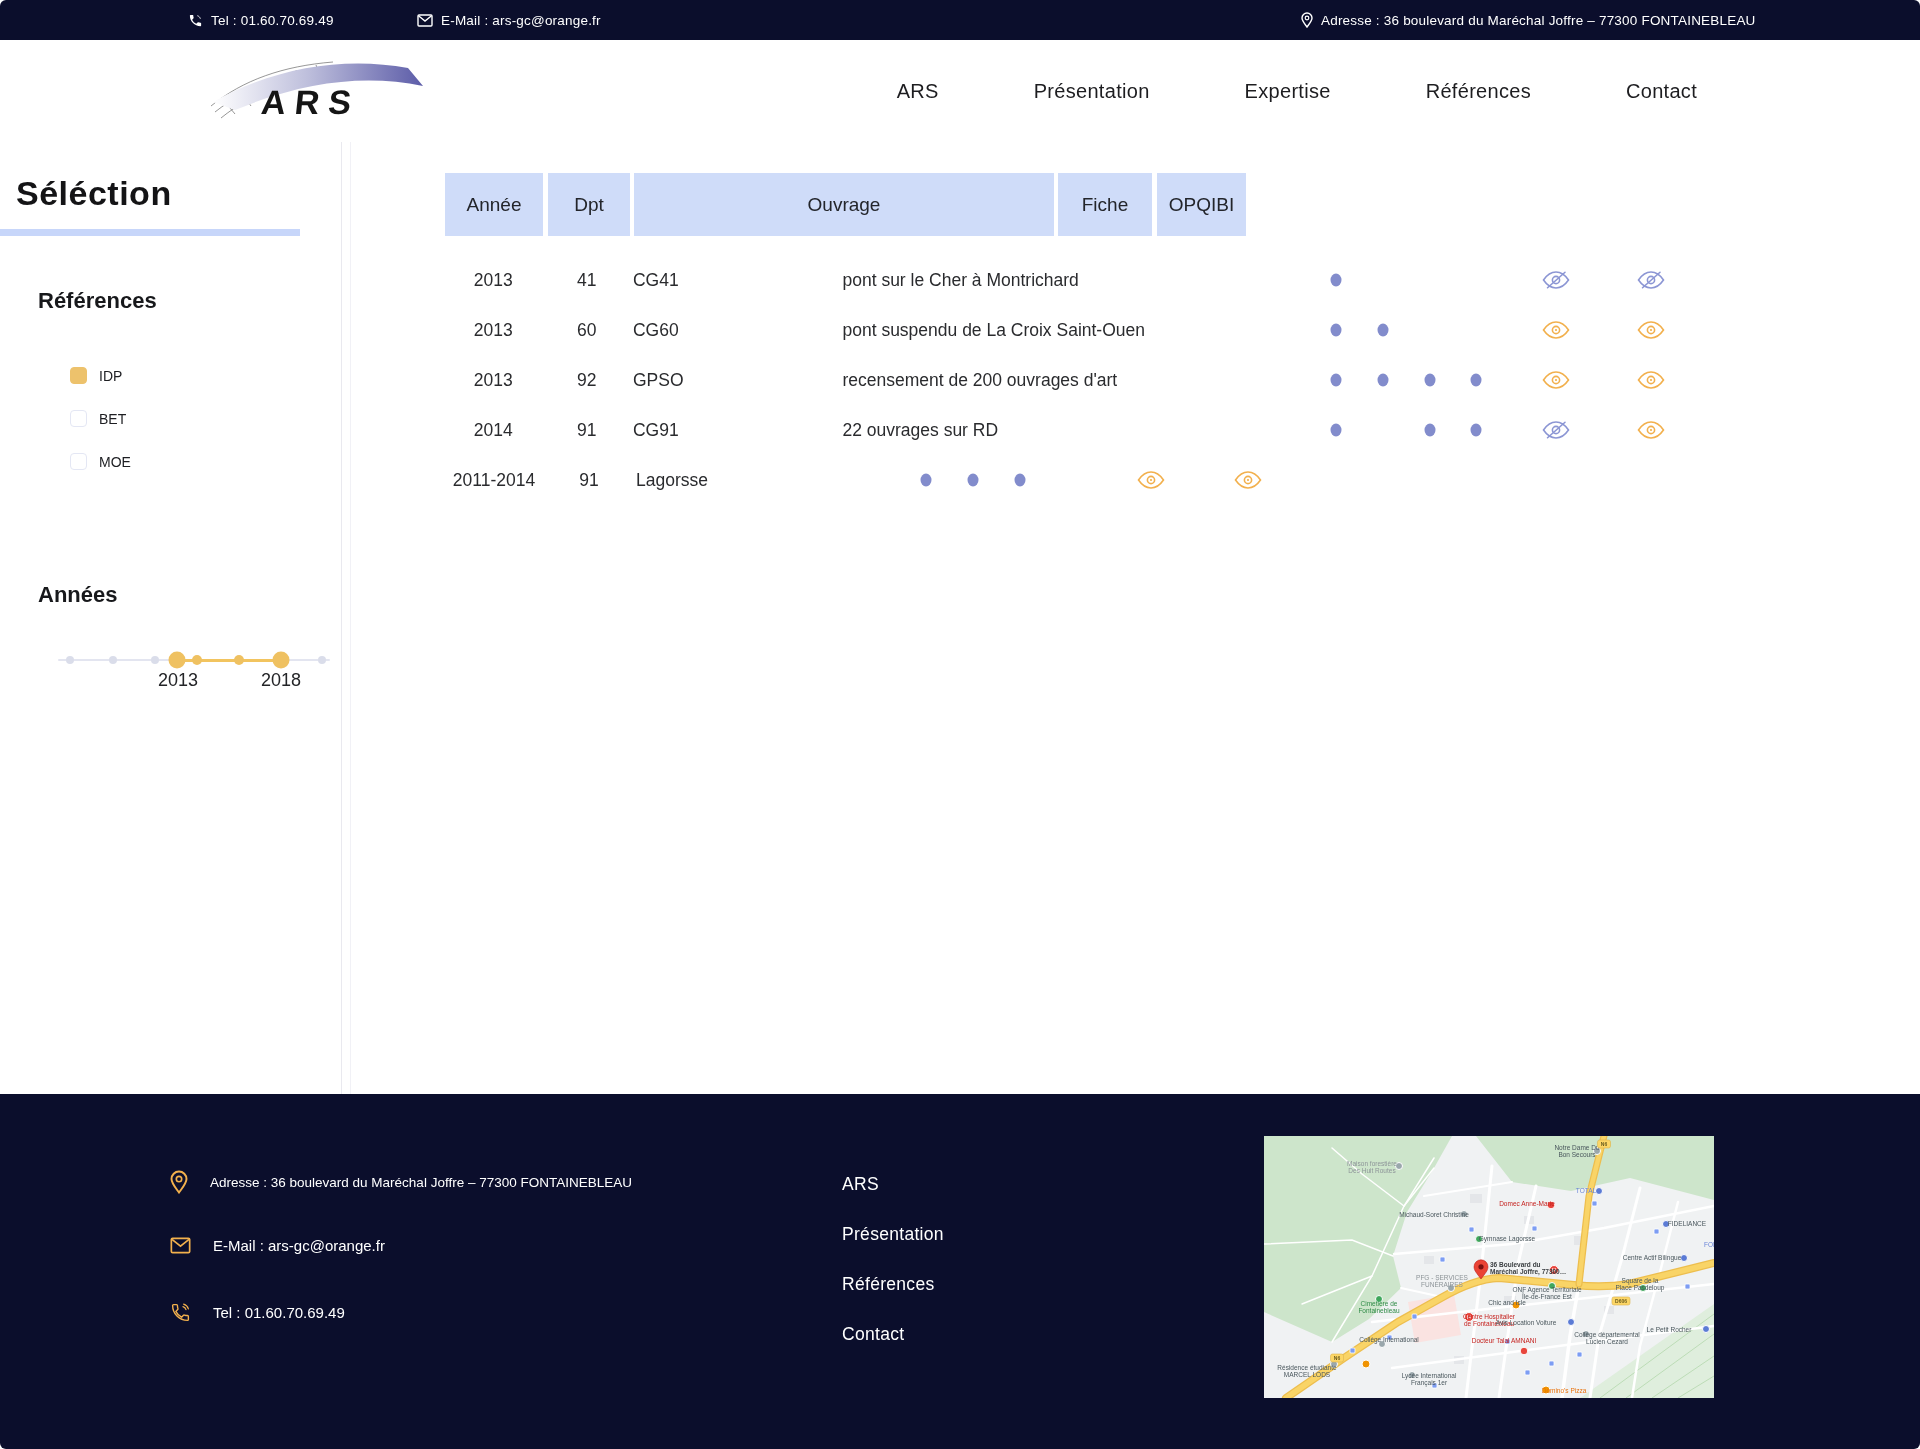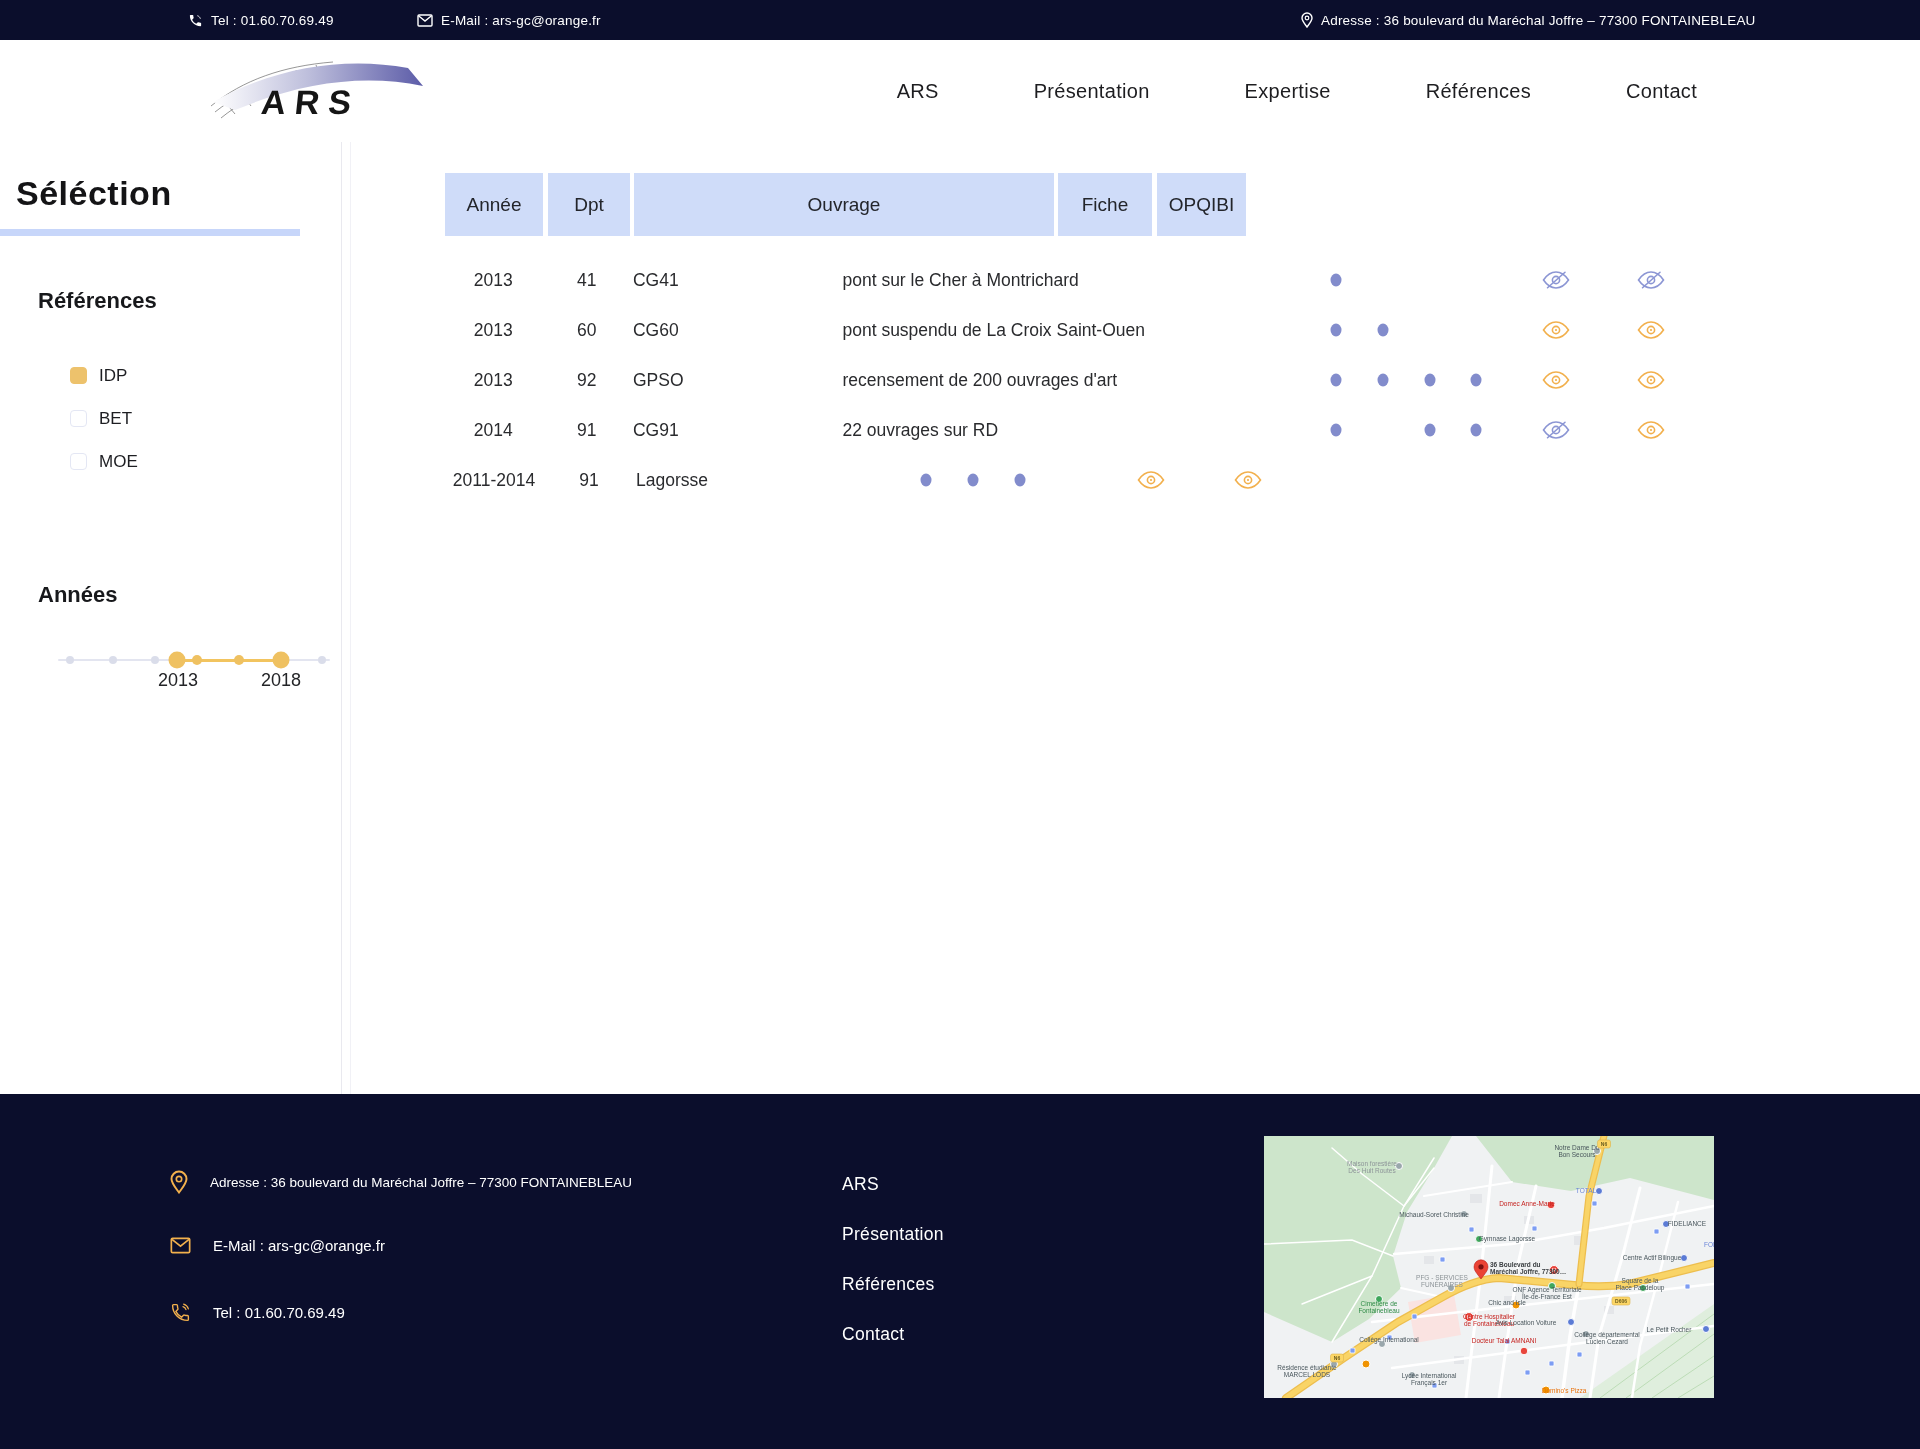--- a/index.html
+++ b/index.html
@@ -1,17 +1,17 @@
 <!DOCTYPE html>
 <html><head>
 <meta charset="utf-8">
 <style>
   html,body{margin:0;padding:0;background:#fff;}
   .page{position:relative;width:1920px;height:1449px;background:#fff;overflow:hidden;
-        font-family:"Liberation Sans","DejaVu Sans",sans-serif;color:#222;}
+        font-family:"Liberation Sans","DejaVu Sans",sans-serif;color:#222;border-radius:6px;}
   
   .topbar{position:absolute;left:0;top:0;width:1920px;height:40px;background:#0B0E2C;}
   .tb-item{position:absolute;top:0;height:40px;display:flex;align-items:center;gap:8px;
            color:#fff;font-size:13.5px;letter-spacing:.2px;}
   .tb-tel{left:188px;} .tb-mail{left:417px;} .tb-addr{left:1301px;}
   .tb-item svg{display:block;}
   
   .header{position:absolute;left:0;top:40px;width:1920px;height:102px;background:#fff;}
   .logo{position:absolute;left:203px;top:10px;width:232px;height:82px;cursor:pointer;}
   .nav{position:absolute;right:223px;top:0;height:102px;display:flex;align-items:center;column-gap:95px;}
@@ -21,21 +21,21 @@
   .content-divider2{position:absolute;left:350px;top:142px;width:1px;height:952px;background:#f1f1f6;}
   .sidebar{position:absolute;left:0;top:142px;width:341px;height:952px;}
   .sb-title{position:absolute;left:16px;top:32px;font-size:34px;font-weight:800;color:#141416;letter-spacing:.5px;}
   .sb-underline{position:absolute;left:0;top:87px;width:300px;height:7px;background:#C7D6FA;}
   .sb-h{position:absolute;left:38px;font-size:22px;font-weight:700;color:#17181b;}
   .sb-h-ref{top:146px;} .sb-h-years{top:440px;text-align:center;}
   .cb-list{position:absolute;left:70px;top:222px;}
   .cb-row{display:flex;align-items:center;gap:12px;height:23px;margin-bottom:20px;cursor:pointer;}
   .cb{width:17px;height:17px;border-radius:4px;background:#fff;border:1.5px solid #E4E7F4;box-sizing:border-box;}
   .cb.on{background:#EDC26C;border-color:#EDC26C;}
-  .cb-label{font-size:17px;color:#1d1e22;}
+  .cb-label{font-size:14px;color:#1d1e22;}
   
   .slider{position:absolute;left:0;top:500px;width:341px;height:60px;}
   .sl-track{position:absolute;left:58px;top:17px;width:272px;height:2px;background:#E3E5F0;border-radius:2px;}
   .sl-range{position:absolute;left:177px;top:16.5px;width:104px;height:3px;background:#F2C45F;border-radius:2px;}
   .sl-dot{position:absolute;border-radius:50%;transform:translate(-50%,-50%);top:18px;}
   .sl-dot.g{width:8px;height:8px;background:#DADDEA;}
   .sl-dot.ys{width:10px;height:10px;background:#EFC161;}
   .sl-dot.yb{width:17px;height:17px;background:#EFC161;cursor:pointer;}
   .sl-lab{position:absolute;top:28px;transform:translateX(-50%);font-size:18px;color:#232427;}
   

